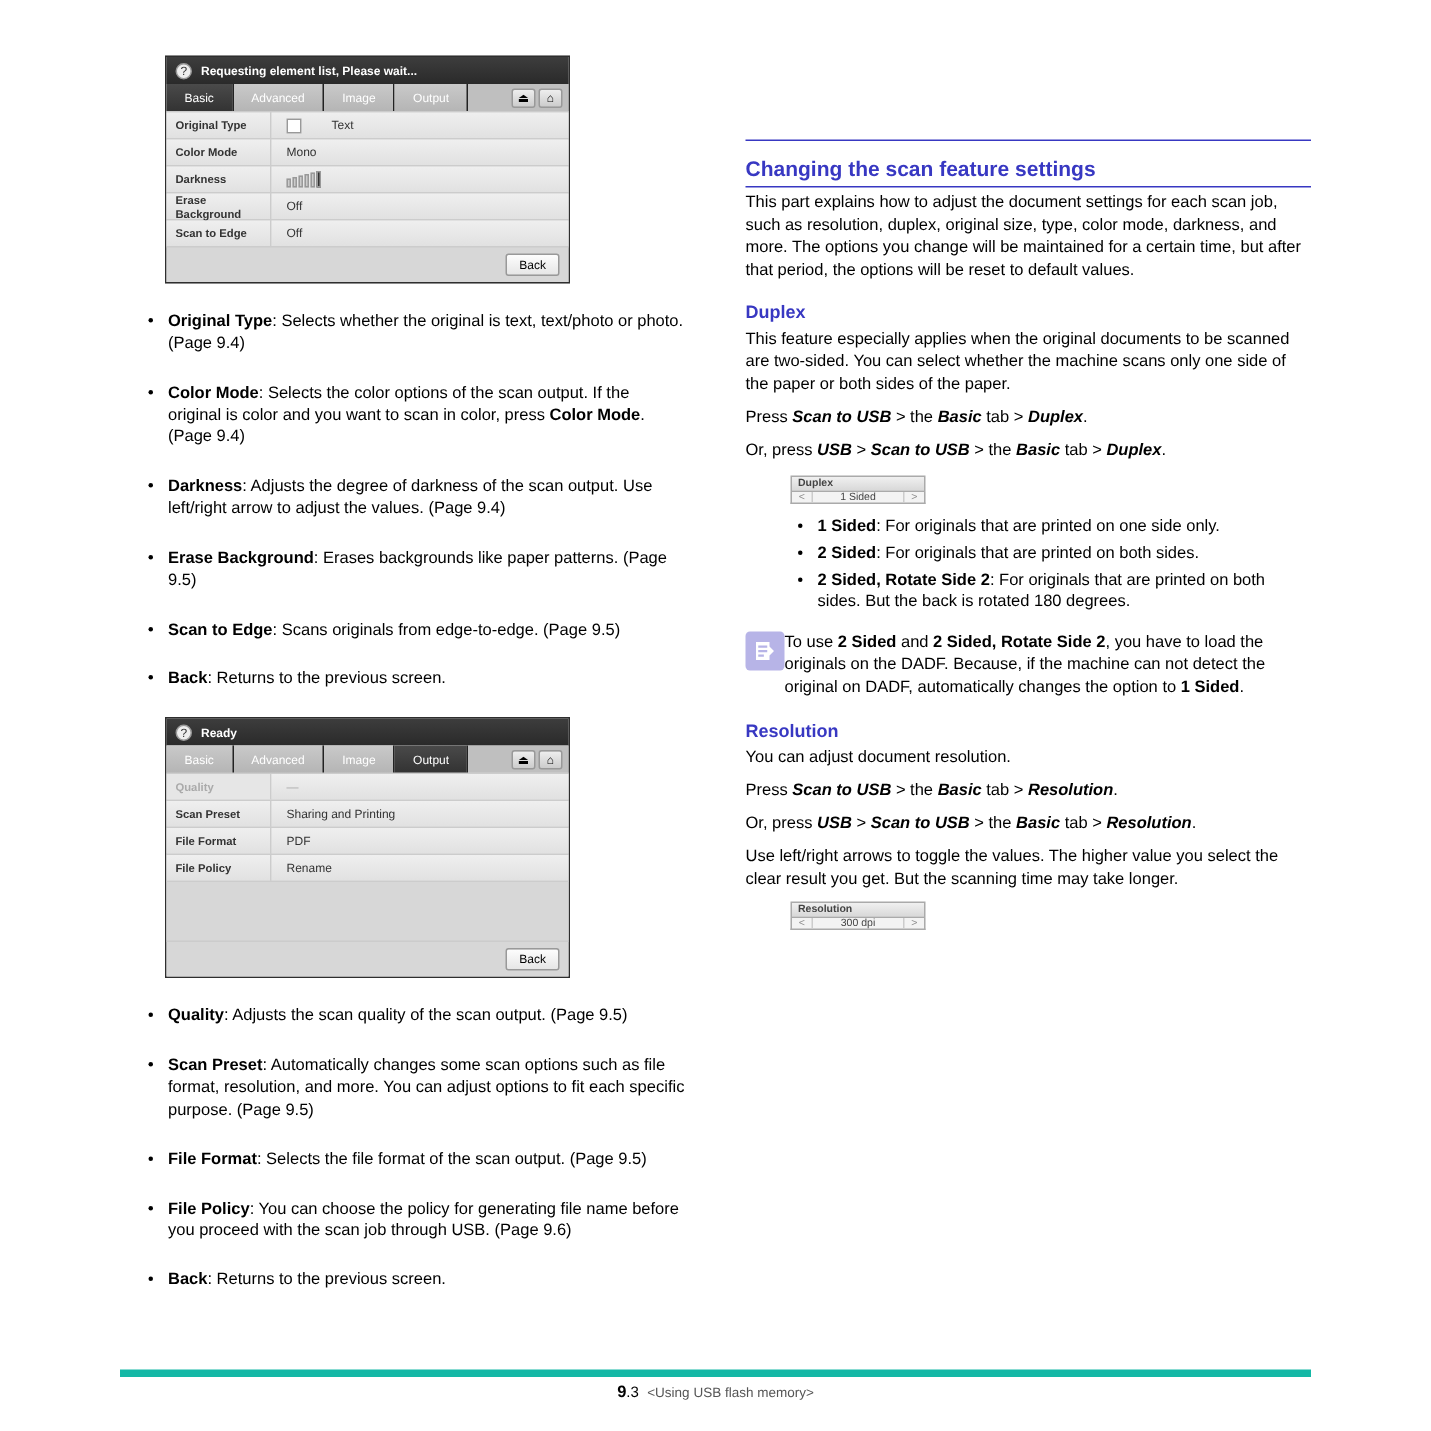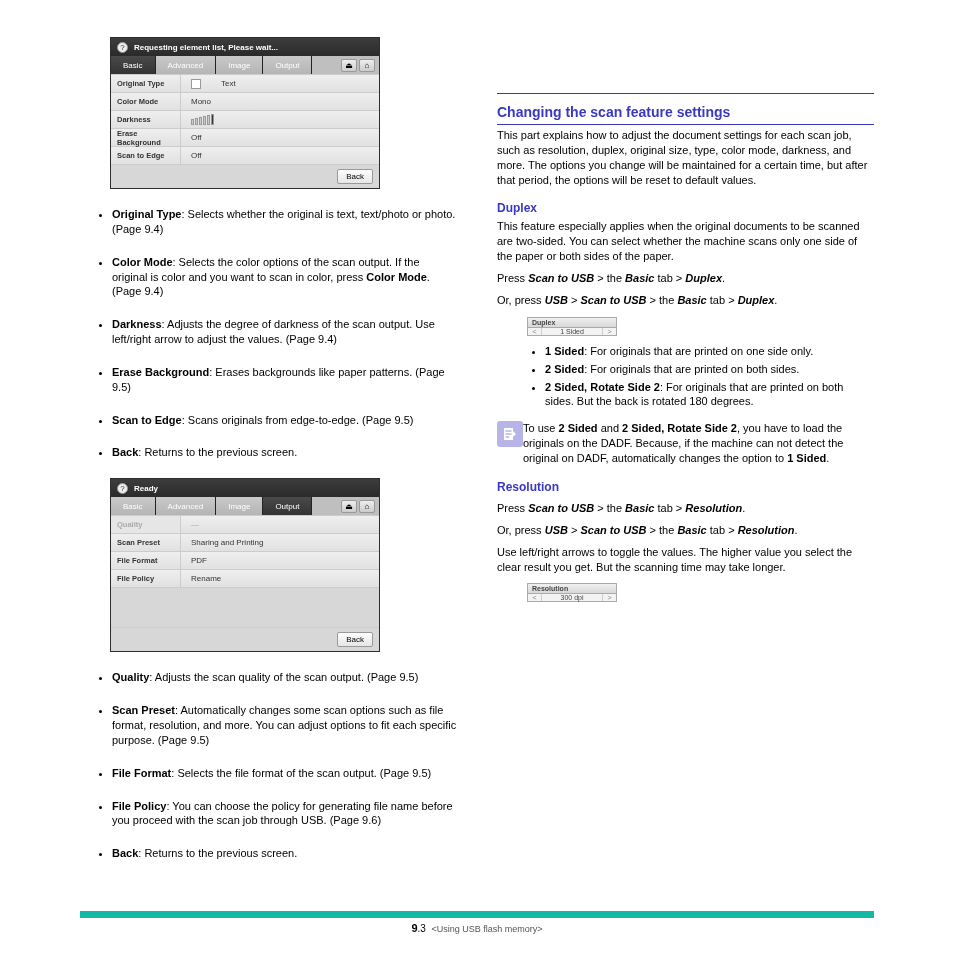--- a/index.html
+++ b/index.html
@@ -52,21 +52,21 @@
   .mini .arrow { width:14px; text-align:center; border-right:1px solid #ccc; color:#888; }
   .mini .arrow:last-child { border-right:0; border-left:1px solid #ccc; }
   .mini .val { flex:1; text-align:center; color:#444; }
 
   .note-box { display:flex; margin: 12px 0; }
   .note-icon { width:26px; height:26px; background:#b7b4e7; border-radius:3px; display:flex; align-items:center; justify-content:center; color:#fff; flex:0 0 26px; overflow:hidden; }
   .note-icon svg { width:18px; height:18px; }
   .note-text { line-height:1.35; }
 
   
-  .pg-footer { position:absolute; bottom:20px; left:80px; right:80px; border-top:7px solid #14b8a6; padding-top:4px; }
+  .pg-footer { position:absolute; bottom:20px; left:80px; right:80px; border-top:5px solid #14b8a6; padding-top:4px; }
   .pg-footer-inner { text-align:center; font-size:10px; }
   .pg-footer-inner b { font-size:11px; }
   .ftxt { font-size:9px; color:#555; }
 </style>
 </head>
 <body>
 
 <div class="page">
   <div class="columns">
 
@@ -219,20 +219,21 @@
               <path fill="#fff" d="M4 4h12v4l4 4-4 4v4H4z"></path>
               <path fill="#b7b4e7" d="M6 7h8v2H6zM6 11h8v2H6zM6 15h5v2H6z"></path>
             </svg>
         </div>
         <div class="note-text">
           <span>To use </span><b>2 Sided</b><span> and </span><b>2 Sided, Rotate Side 2</b><span>, you have to load the originals on the DADF. Because, if the machine can not detect the original on DADF, automatically changes the option to </span><b>1 Sided</b><span>.</span>
         </div>
       </div>
 
       <div class="subhead">Resolution</div>
+      <p class="para">You can adjust document resolution.</p>
       <p class="navline">
         <span>Press </span><b>Scan to USB</b><span> &gt; the </span><b>Basic</b><span> tab &gt; </span><b>Resolution</b><span>.</span>
       </p>
       <p class="navline">
         <span>Or, press </span><b>USB</b><span> &gt; </span><b>Scan to USB</b><span> &gt; the </span><b>Basic</b><span> tab &gt; </span><b>Resolution</b><span>.</span>
       </p>
       <p class="para">Use left/right arrows to toggle the values. The higher value you select the clear result you get. But the scanning time may take longer.</p>
 
       <div class="mini">
         <div class="mini-head">Resolution</div>

